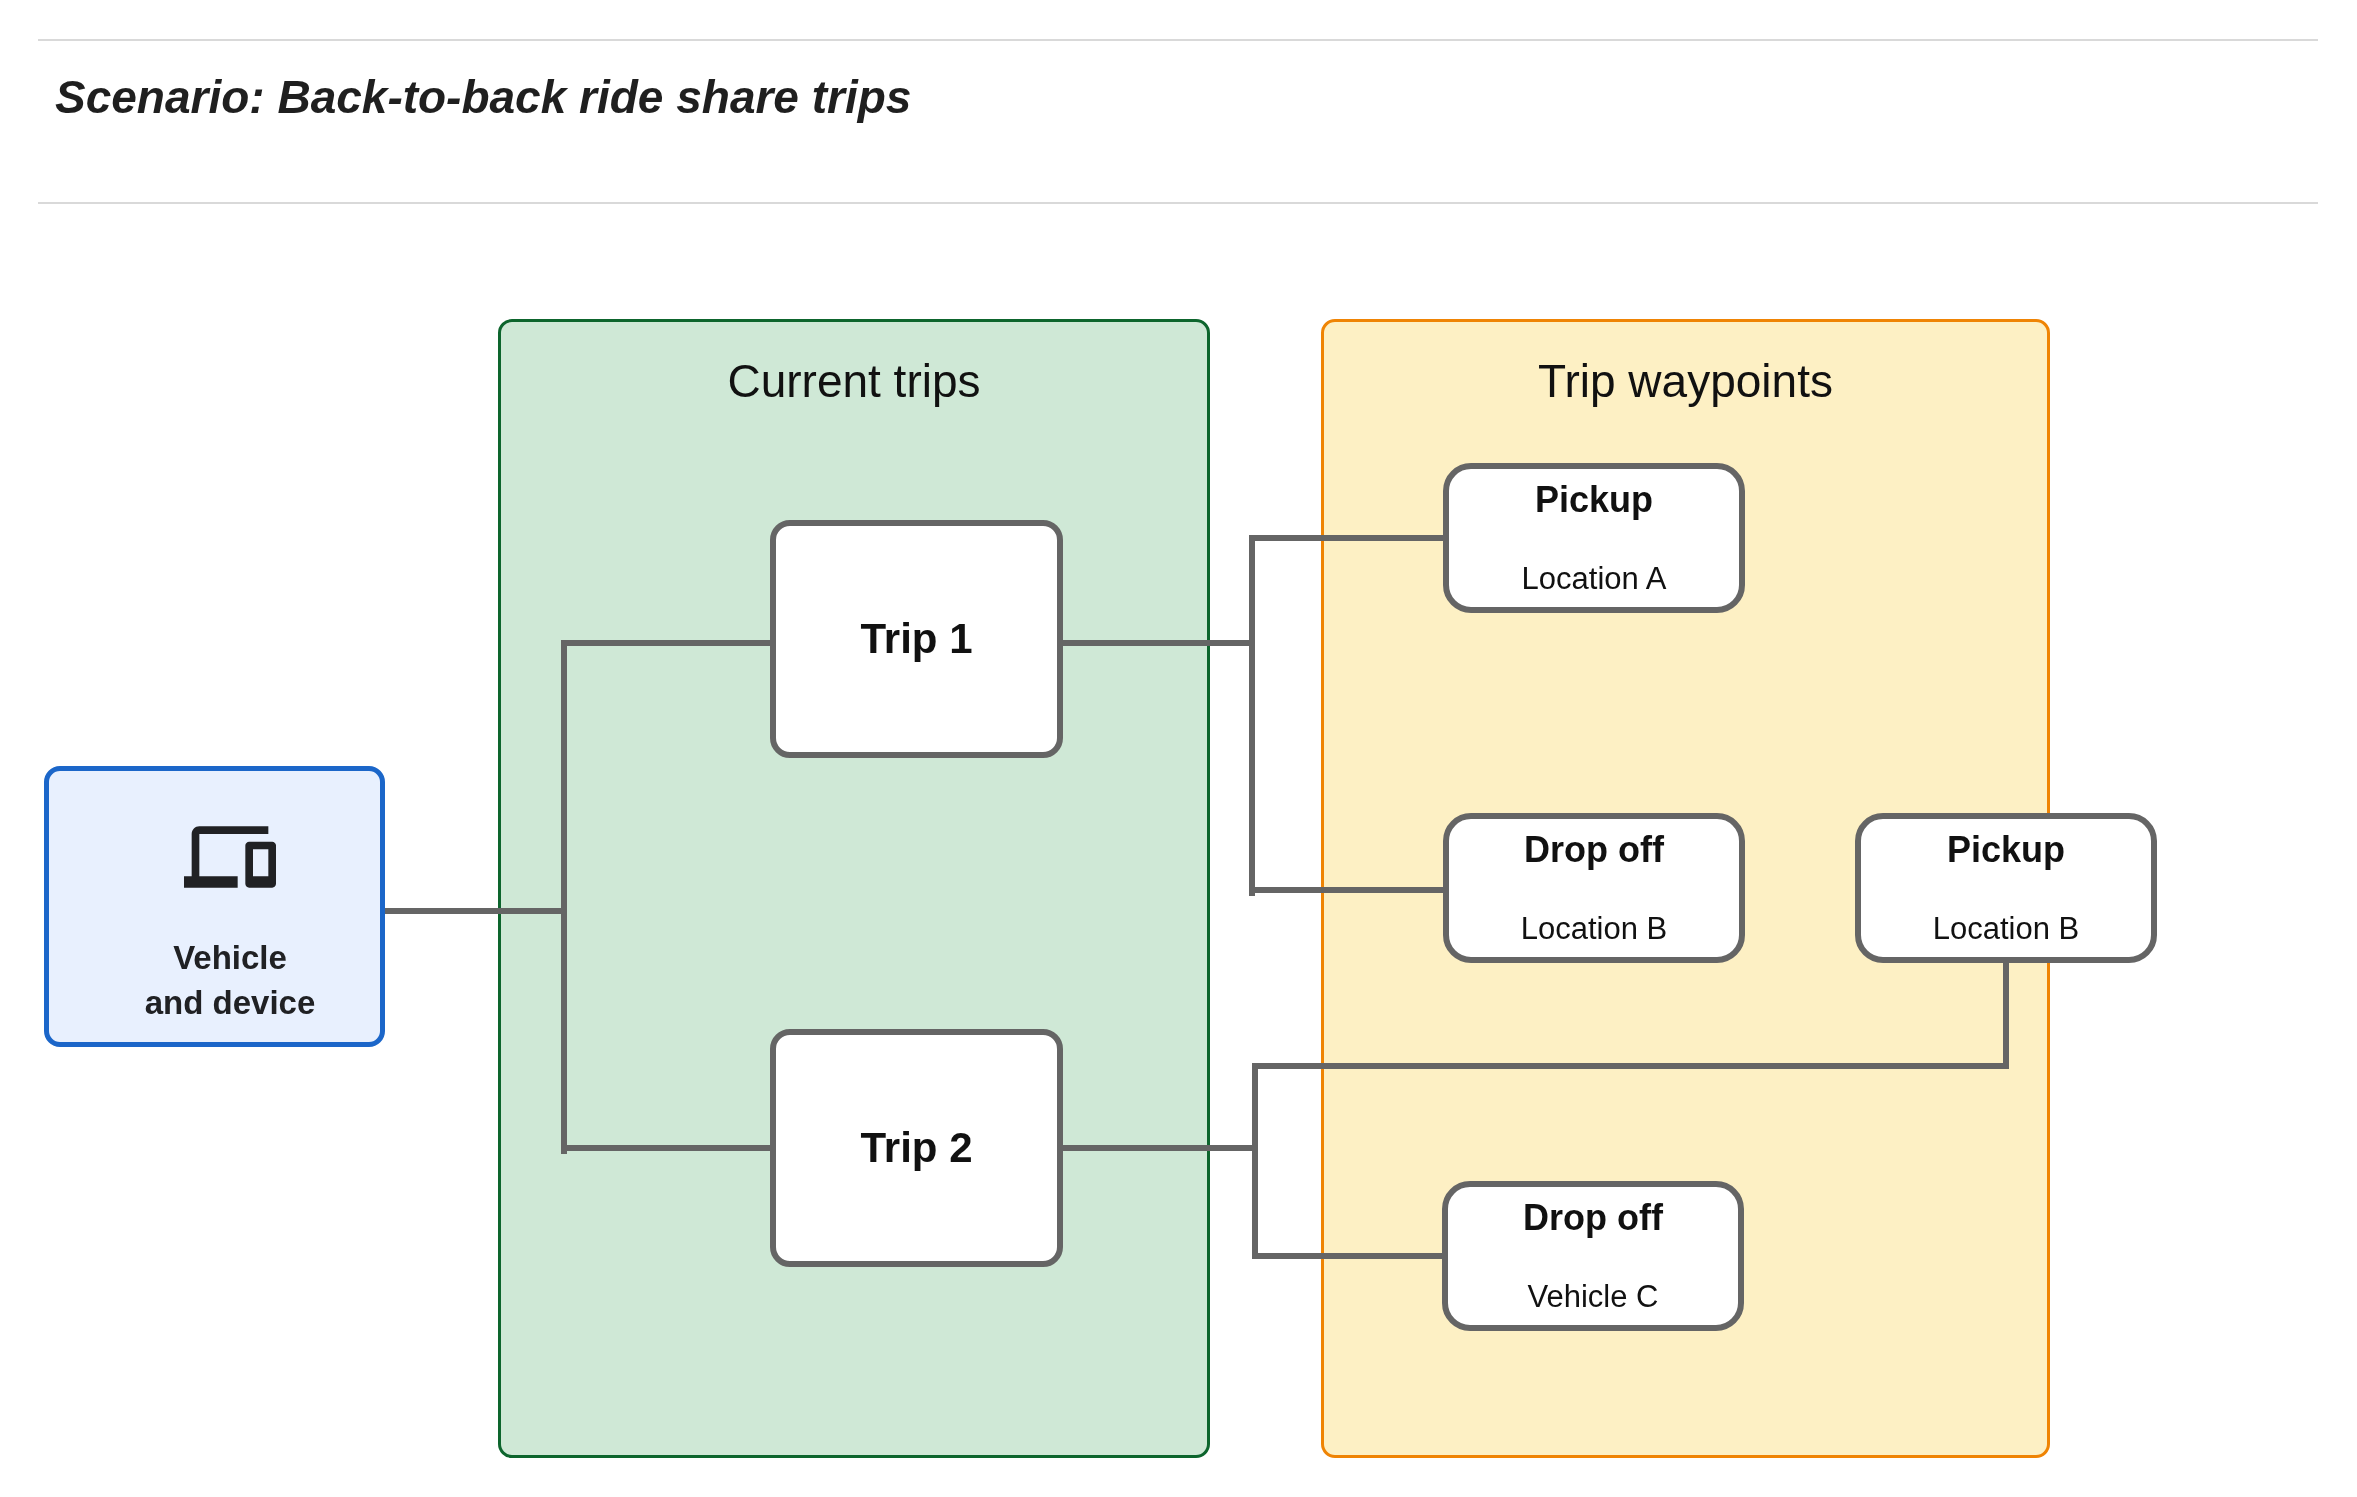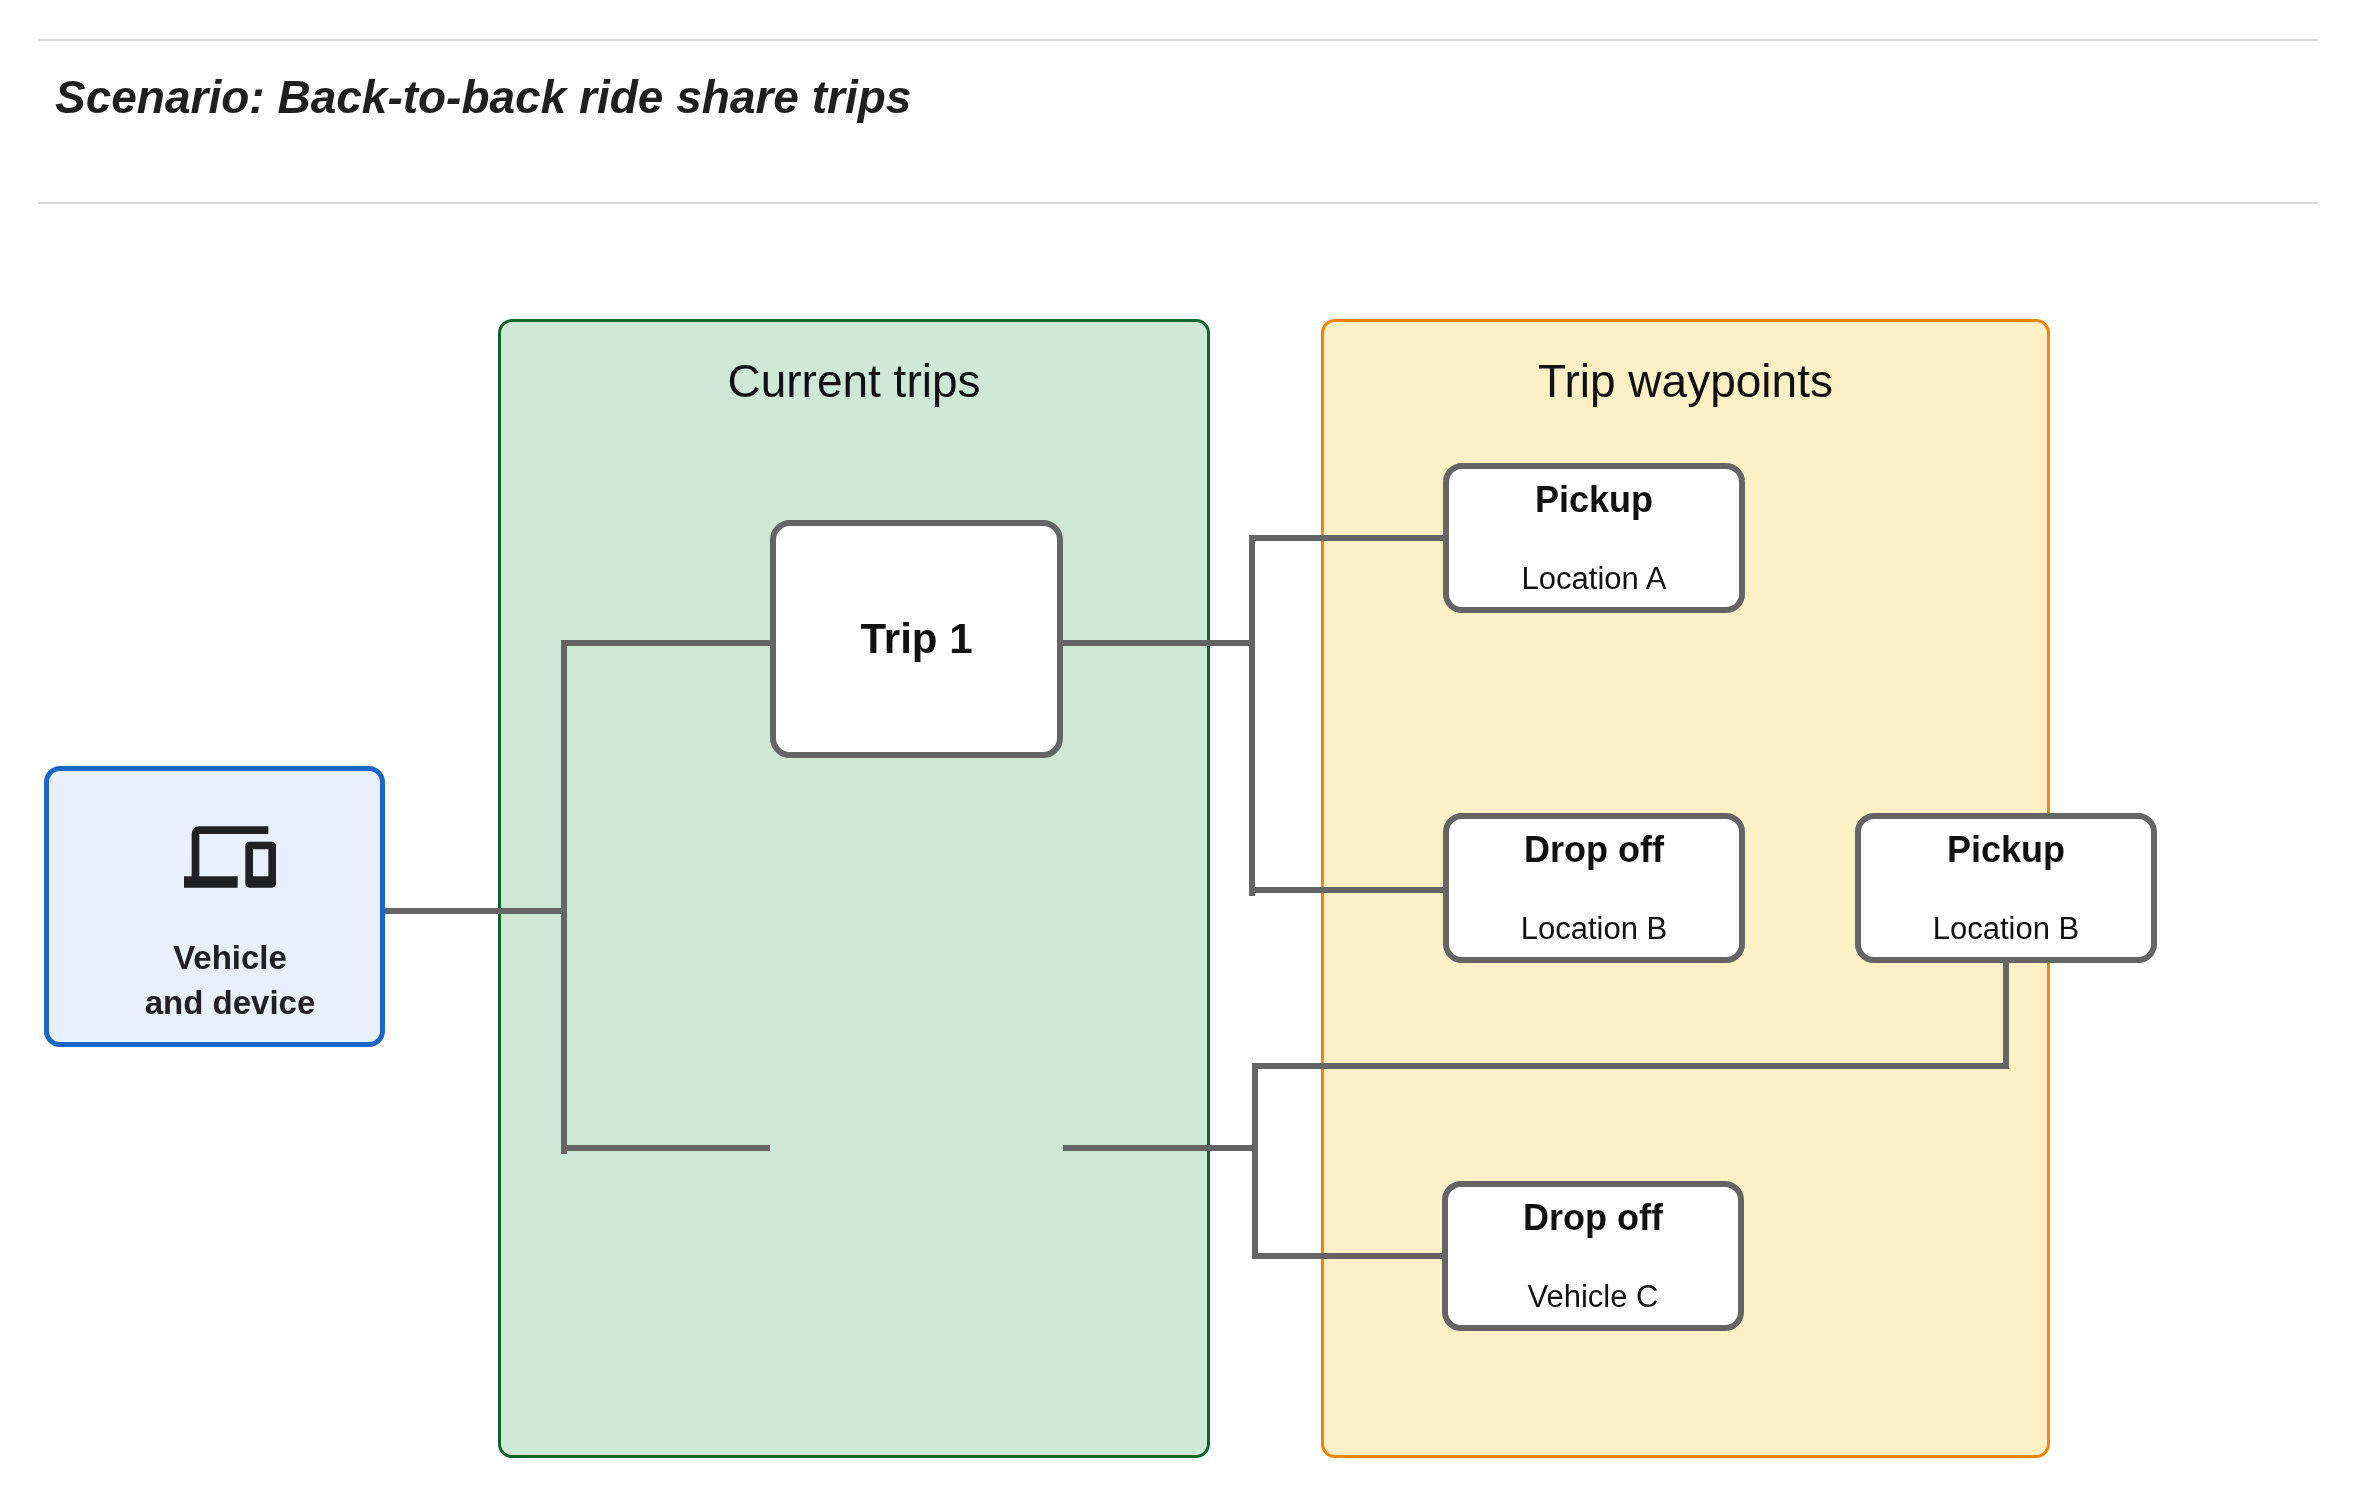--- a/index.html
+++ b/index.html
@@ -23,21 +23,21 @@
 
   .node {
     position:absolute; background:#ffffff; border:6px solid #656565; box-sizing:border-box;
     display:flex; flex-direction:column; align-items:center; justify-content:center;
     z-index:3; text-align:center; color:#111111;
   }
   .trip { left:770px; width:293px; height:238px; border-radius:20px; font-size:42px; font-weight:bold; }
   .trip-1 { top:520px;justify-content:center; }
   .trip-2 { top:1029px; }
 
-  .wp { width:302px; height:150px; border-radius:19px; }
+  .wp { width:302px; height:150px; border-radius:28px; }
   .wp-pickup-a  { left:1443px; top:463px; }
   .wp-dropoff-b { left:1443px; top:813px; }
   .wp-pickup-b  { left:1855px; top:813px; }
   .wp-dropoff-c { left:1442px; top:1181px; }
   .wp-type { font-size:36px; font-weight:bold; line-height:46px; }
   .wp-loc  { font-size:31px; font-weight:400; line-height:40px;margin-top:36px; }
 
   .vehicle {
     position:absolute; left:44px; top:766px; width:341px; height:281px;
     background:#e8f0fe; border:5px solid #1b66c9; border-radius:16px;
@@ -82,20 +82,23 @@
     </svg>
     <div class="vehicle-label">
       <div>Vehicle</div>
       <div>and device</div>
     </div>
   </div>
 
   <div class="node trip trip-1">
     <span>Trip 1</span>
   </div>
+  <div class="node trip trip-2">
+    <span>Trip 2</span>
+  </div>
 
   <div class="node wp wp-pickup-a">
     <div class="wp-type">Pickup</div>
     <div class="wp-loc">Location A</div>
   </div>
   <div class="node wp wp-dropoff-b">
     <div class="wp-type">Drop off</div>
     <div class="wp-loc">Location B</div>
   </div>
   <div class="node wp wp-pickup-b">

